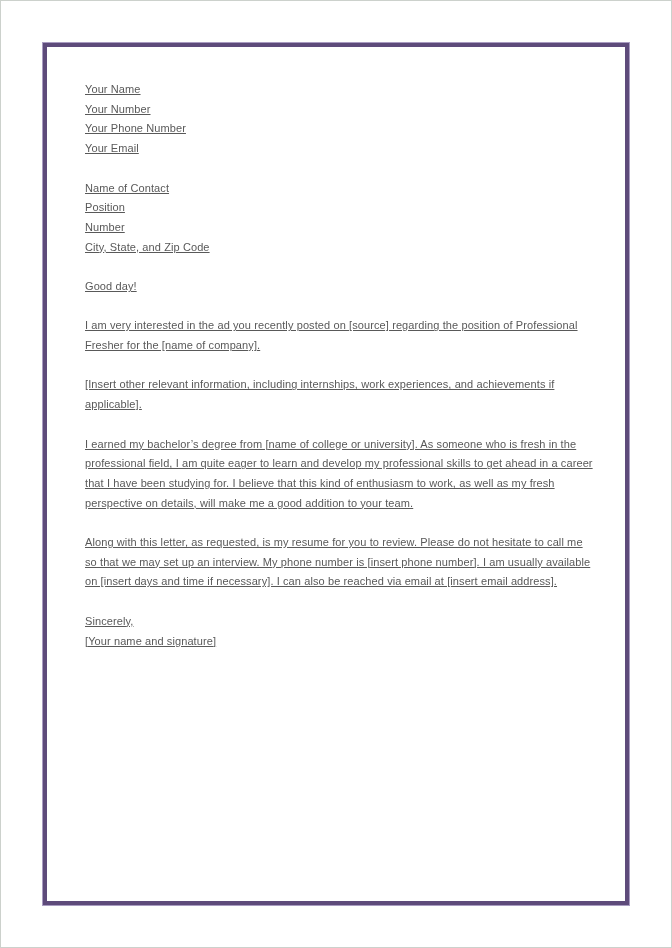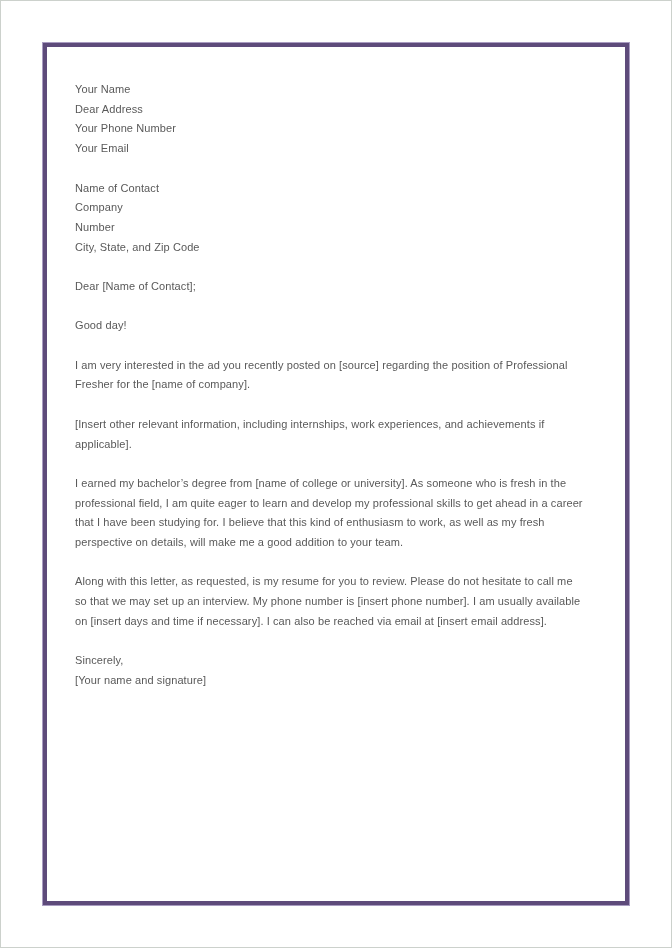--- a/index.html
+++ b/index.html
@@ -18,54 +18,54 @@
     top: 42px;
     left: 42px;
     right: 42px;
     bottom: 42px;
     border: 4px solid #5e4b7b;
     box-shadow: 0 0 0 1px #a99cc1;
   }
   .content {
     position: absolute;
     top: 79px;
-    left: 74px;
+    left: 84px;
     width: 512px;
     color: #595959;
     font-size: 11px;
     line-height: 19.7px;
     letter-spacing: 0.1px;
+    text-decoration: underline;
   }
   .block { margin: 0 0 19.7px 0; }
   .content p { margin: 0 0 19.7px 0; }
   .line { margin: 0; }
 </style>
 </head>
 <body>
 
 <div class="page">
   <div class="frame"></div>
   <div class="content">
 
     <div class="block">
       <div class="line">Your Name</div>
-      <div class="line">Dear Address</div>
+      <div class="line">Your Number</div>
       <div class="line">Your Phone Number</div>
       <div class="line">Your Email</div>
     </div>
 
 
     <div class="block">
       <div class="line">Name of Contact</div>
-      <div class="line">Company</div>
+      <div class="line">Position</div>
       <div class="line">Number</div>
       <div class="line">City, State, and Zip Code</div>
     </div>
 
-    <p>Dear [Name of Contact];</p>
 
     <p>Good day!</p>
 
     <p>I am very interested in the ad you recently posted on [source] regarding the position of Professional Fresher for the [name of company].</p>
 
     <p>[Insert other relevant information, including internships, work experiences, and achievements if applicable].</p>
 
     <p>I earned my bachelor’s degree from [name of college or university]. As someone who is fresh in the professional field, I am quite eager to learn and develop my professional skills to get ahead in a career that I have been studying for. I believe that this kind of enthusiasm to work, as well as my fresh perspective on details, will make me a good addition to your team.</p>
 
     <p>Along with this letter, as requested, is my resume for you to review. Please do not hesitate to call me so that we may set up an interview. My phone number is [insert phone number]. I am usually available on [insert days and time if necessary]. I can also be reached via email at  [insert email address].</p>

